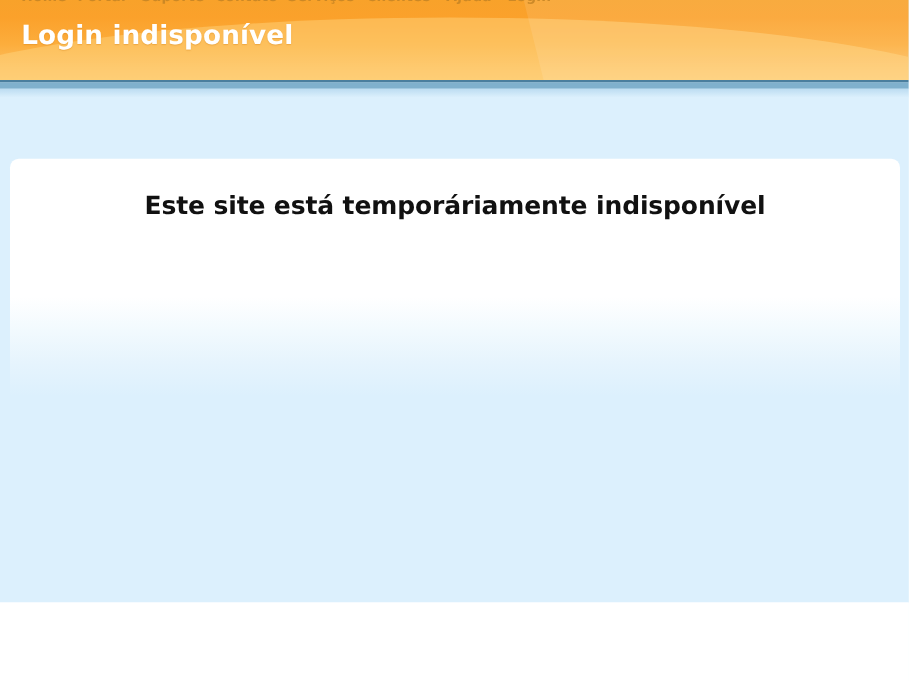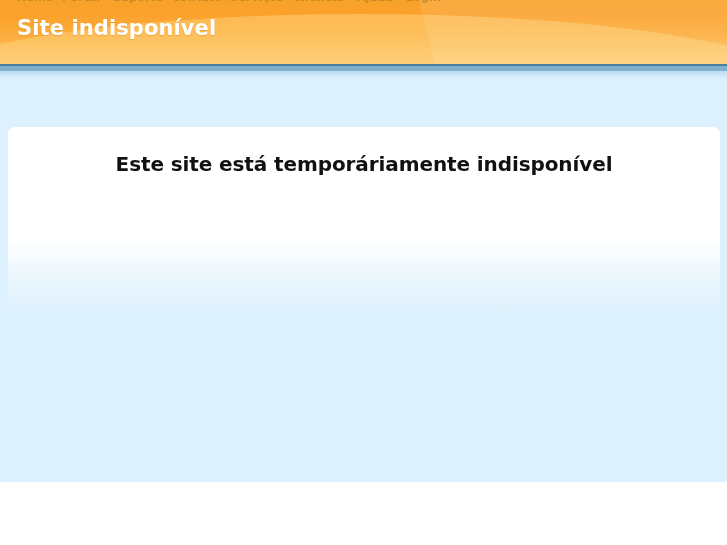--- a/index.html
+++ b/index.html
@@ -165,21 +165,21 @@
       <span class="navitem" style="left:17px;">Home</span>
       <span class="navitem" style="left:62px;">Portal</span>
       <span class="navitem" style="left:113px;">Suporte</span>
       <span class="navitem" style="left:172px;">Contato</span>
       <span class="navitem" style="left:230px;">Serviços</span>
       <span class="navitem" style="left:293px;">Clientes</span>
       <span class="navitem" style="left:357px;">Ajuda</span>
       <span class="navitem" style="left:406px;">Login</span>
     </div>
 
-    <h1 class="header-title">Site indisponível</h1>
+    <h1 class="header-title">Login indisponível</h1>
   </div>
 
   <div class="divider-dark"></div>
   <div class="divider-steel"></div>
   <div class="divider-fade"></div>
 
   <div class="content-card">
     <p class="content-message">Este site está temporáriamente indisponível</p>
   </div>
 

